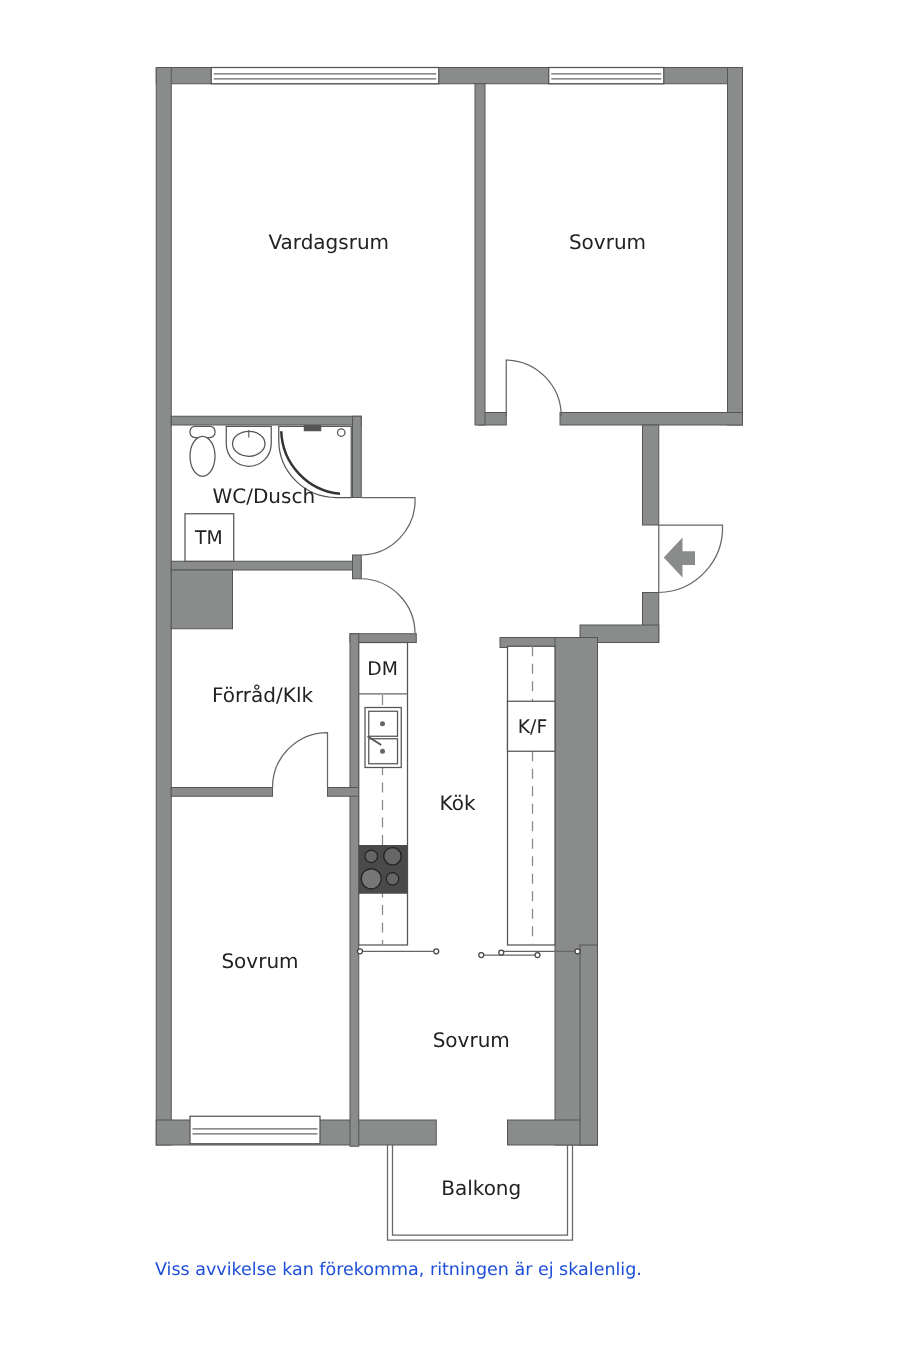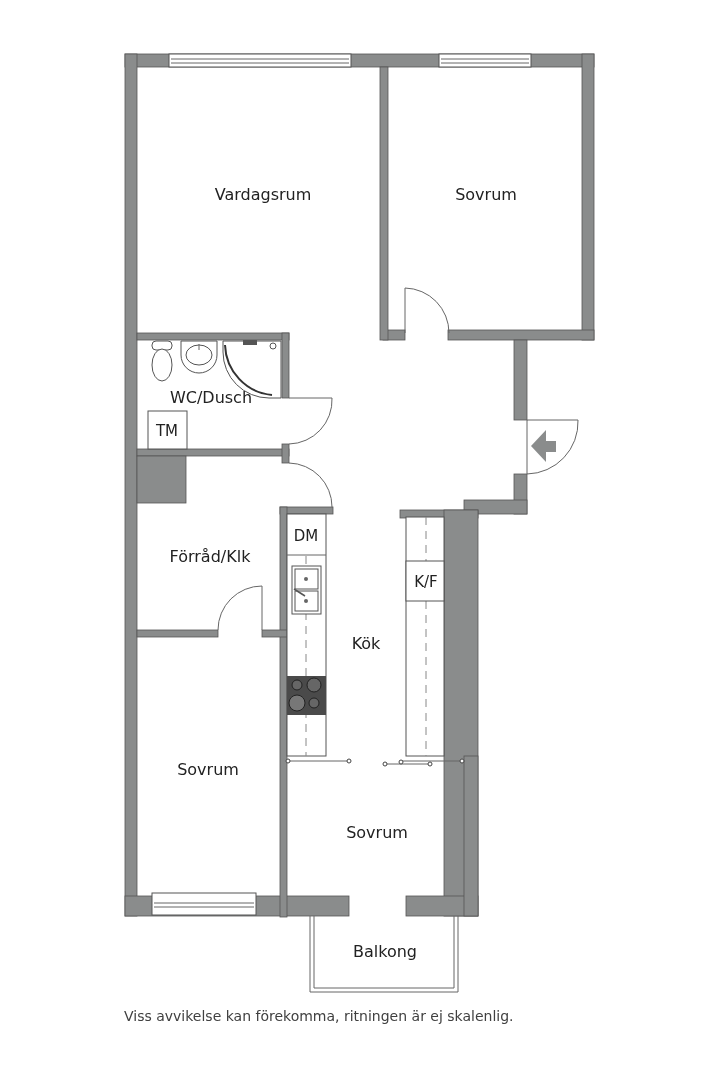--- a/index.html
+++ b/index.html
@@ -5,21 +5,21 @@
   html, body { margin: 0; padding: 0; background: #ffffff; }
   body { width: 720px; height: 1080px; position: relative; overflow: hidden;
          font-family: "DejaVu Sans", "Liberation Sans", sans-serif; }
   #plan { position: absolute; left: 0; top: 0; width: 720px; height: 1080px; }
   .wall { fill: #8a8c8c; stroke: #555; stroke-width: 0.8; }
   .thin { fill: none; stroke: #666; stroke-width: 1; }
   .fix  { fill: #fff; stroke: #555; stroke-width: 1; }
   .dash { stroke: #888; stroke-width: 1; stroke-dasharray: 8 6; fill: none; }
   .label { font-size: 16px; fill: #222; text-anchor: middle; dominant-baseline: middle; }
   .small { font-size: 15px; }
-  .disclaimer { position: absolute; left: 124px; top: 1008px; font-size: 14px; color: #404040; white-space: nowrap; }
+  .disclaimer { position: absolute; left: 124px; top: 1008px; font-size: 14px; color: #1d4ed8; white-space: nowrap; }
 </style>
 </head>
 <body>
 
 <svg id="plan" viewBox="0 0 720 1080" xmlns="http://www.w3.org/2000/svg">
 
   <g>
 
     <rect class="wall" x="125" y="54" width="469" height="13"></rect>
 

